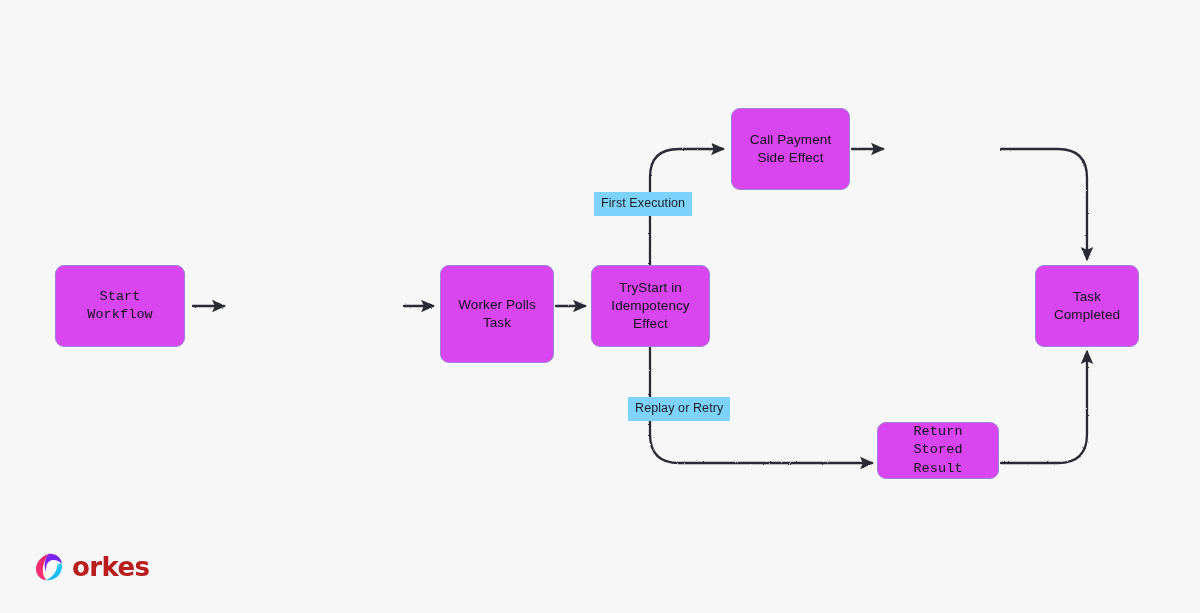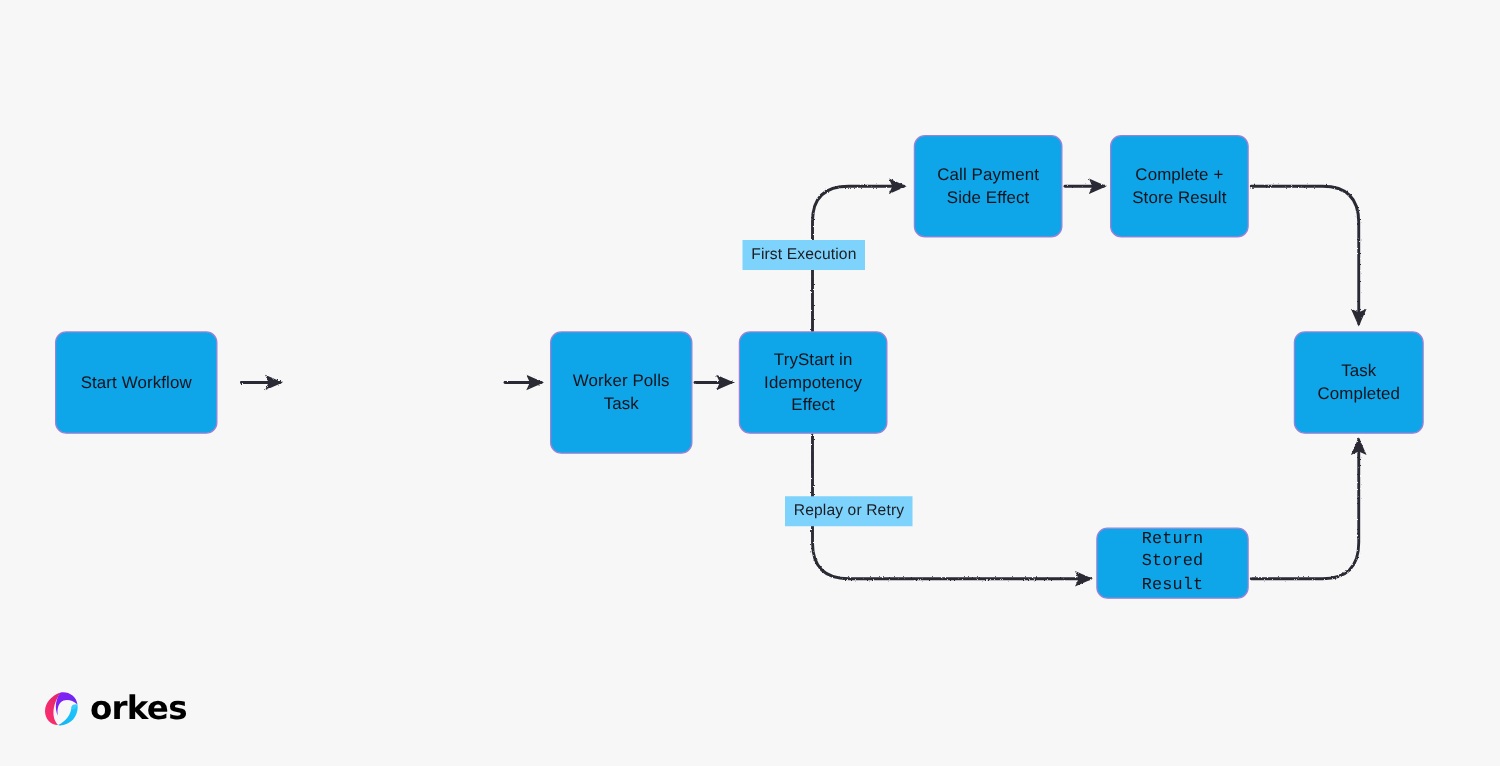--- a/index.html
+++ b/index.html
@@ -25,21 +25,21 @@
     position: absolute;
     left: 0;
     top: 0;
     width: 1200px;
     height: 613px;
     pointer-events: none;
   }
   .node {
     position: absolute;
     box-sizing: border-box;
-    background: #0ea5e9;
+    background: #d946ef;
     border: 1.3px solid #9b82d6;
     border-radius: 9px;
     display: flex;
     align-items: center;
     justify-content: center;
     text-align: center;
     color: #14131a;
     font-size: 13.5px;
     line-height: 1.35;
     font-weight: 400;
@@ -69,21 +69,21 @@
   }
   .logo-mark {
     width: 32px;
     height: 32px;
     display: block;
   }
   .logo-word {
     font-family: "DejaVu Sans", sans-serif;
     font-size: 26px;
     font-weight: bold;
-    color: #000000;
+    color: #b91c1c;
     letter-spacing: -0.6px;
     line-height: 1;
   }
 </style>
 </head>
 <body>
 
 <div id="canvas">
 
   <svg class="edges" viewBox="0 0 1200 613" width="1200" height="613" aria-hidden="true">
@@ -110,35 +110,33 @@
       <path d="M 852 149 L 883 149" marker-end="url(#ah)"></path>
 
       <path d="M 1001 149 L 1058 149 Q 1087 149 1087 178 L 1087 259" marker-end="url(#ah)"></path>
 
       <path d="M 650 348 L 650 434 Q 650 463 679 463 L 872 463" marker-end="url(#ah)"></path>
 
       <path d="M 1001 463 L 1058 463 Q 1087 463 1087 434 L 1087 352" marker-end="url(#ah)"></path>
     </g>
   </svg>
 
-  <div class="node" style="left:44px; top:265px; width:130px; height:82px;">Start Workflow</div>
+  <div class="node" style="left:55px; top:265px; width:130px; height:82px;font-family:Liberation Mono, monospace;">Start Workflow</div>
 
 
   <div class="node" style="left:440px; top:265px; width:114px; height:98px;">Worker Polls
 Task</div>
 
   <div class="node" style="left:591px; top:265px; width:119px; height:82px;">TryStart in
 Idempotency
 Effect</div>
 
   <div class="node" style="left:731px; top:108px; width:119px; height:82px;">Call Payment
 Side Effect</div>
 
-  <div class="node" style="left:888px; top:108px; width:111px; height:82px;">Complete +
-Store Result</div>
 
   <div class="node" style="left:1035px; top:265px; width:104px; height:82px;">Task
 Completed</div>
 
   <div class="node" style="left:877px; top:422px; width:122px; height:57px;font-family:Liberation Mono, monospace;">Return Stored
 Result</div>
 
   <div class="edge-label" style="left:594px; top:192px;">First Execution</div>
 
   <div class="edge-label" style="left:628px; top:397px;">Replay or Retry</div>

